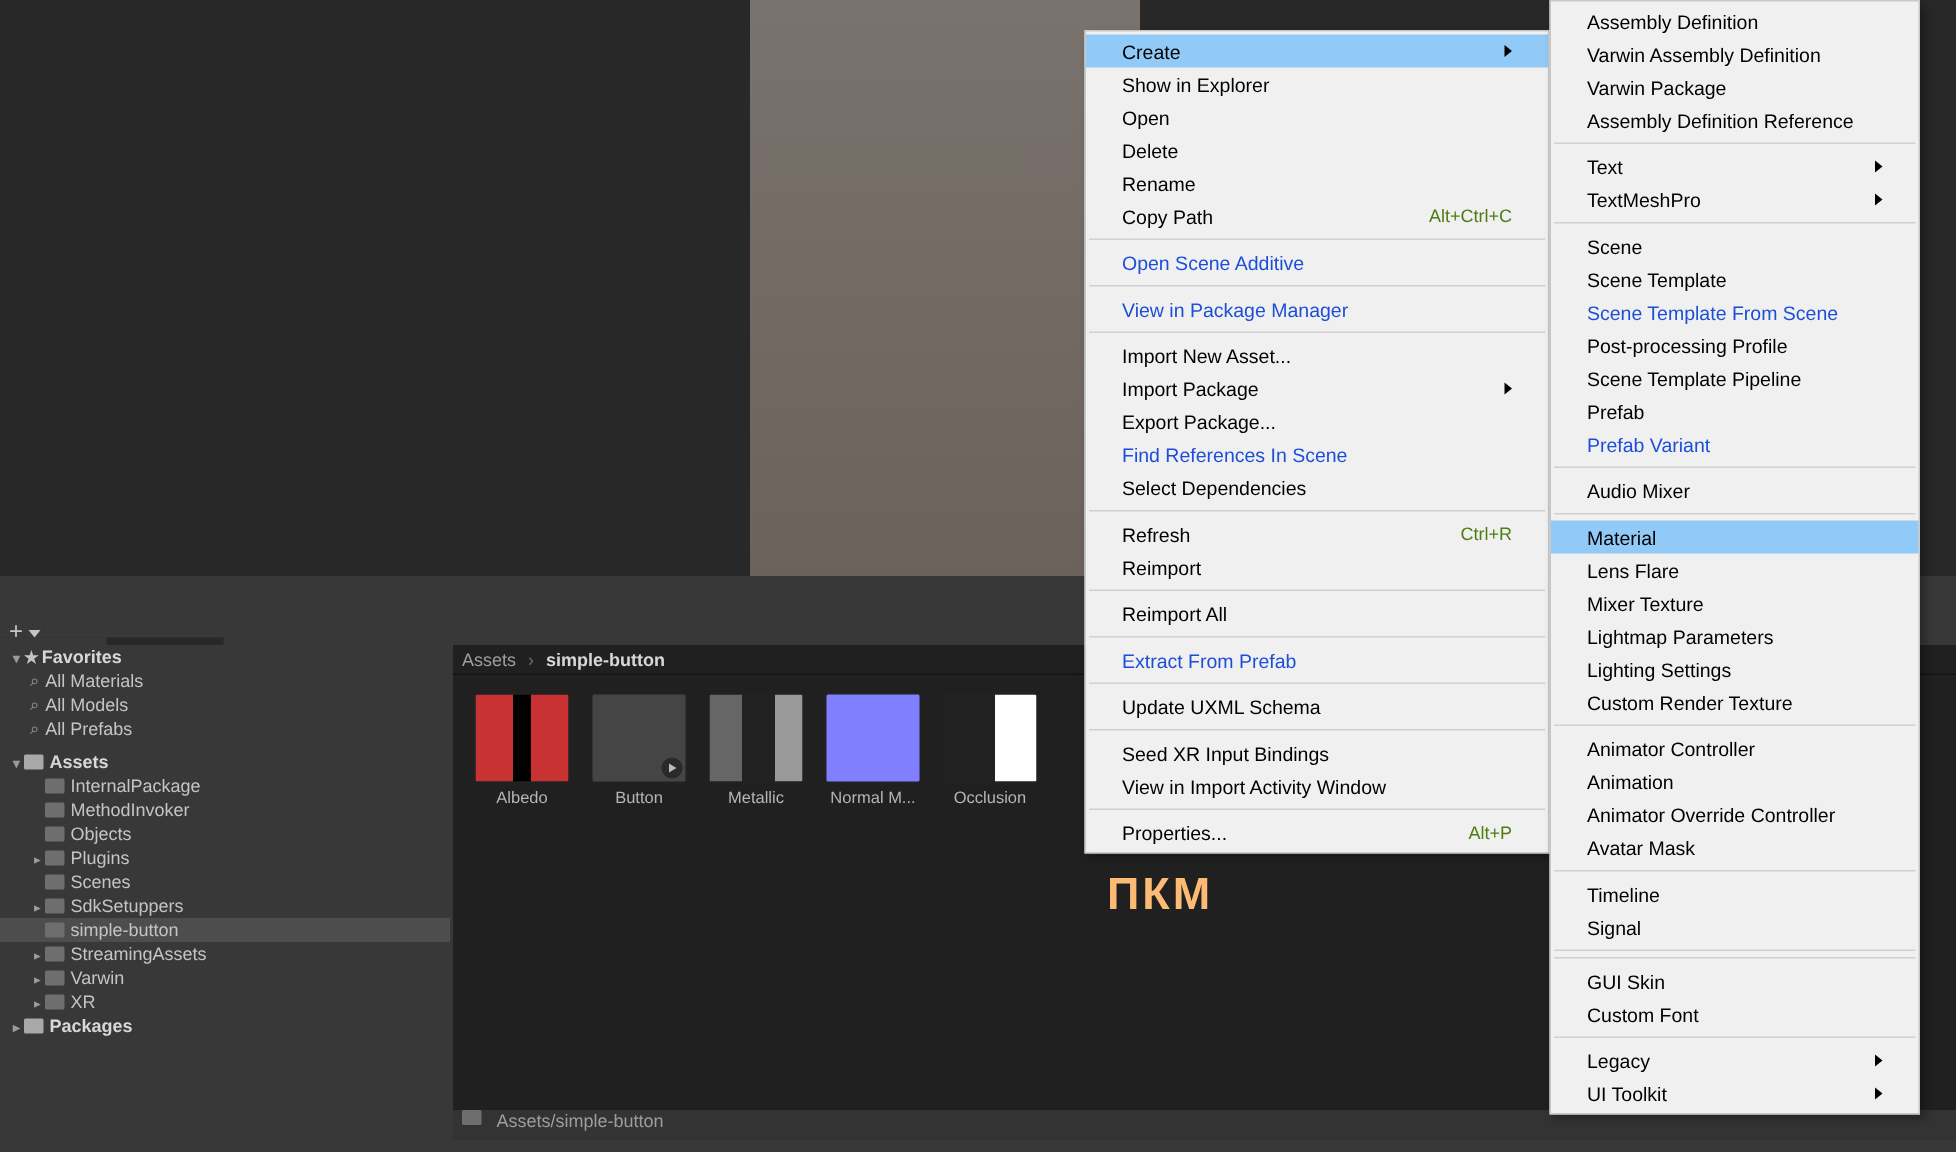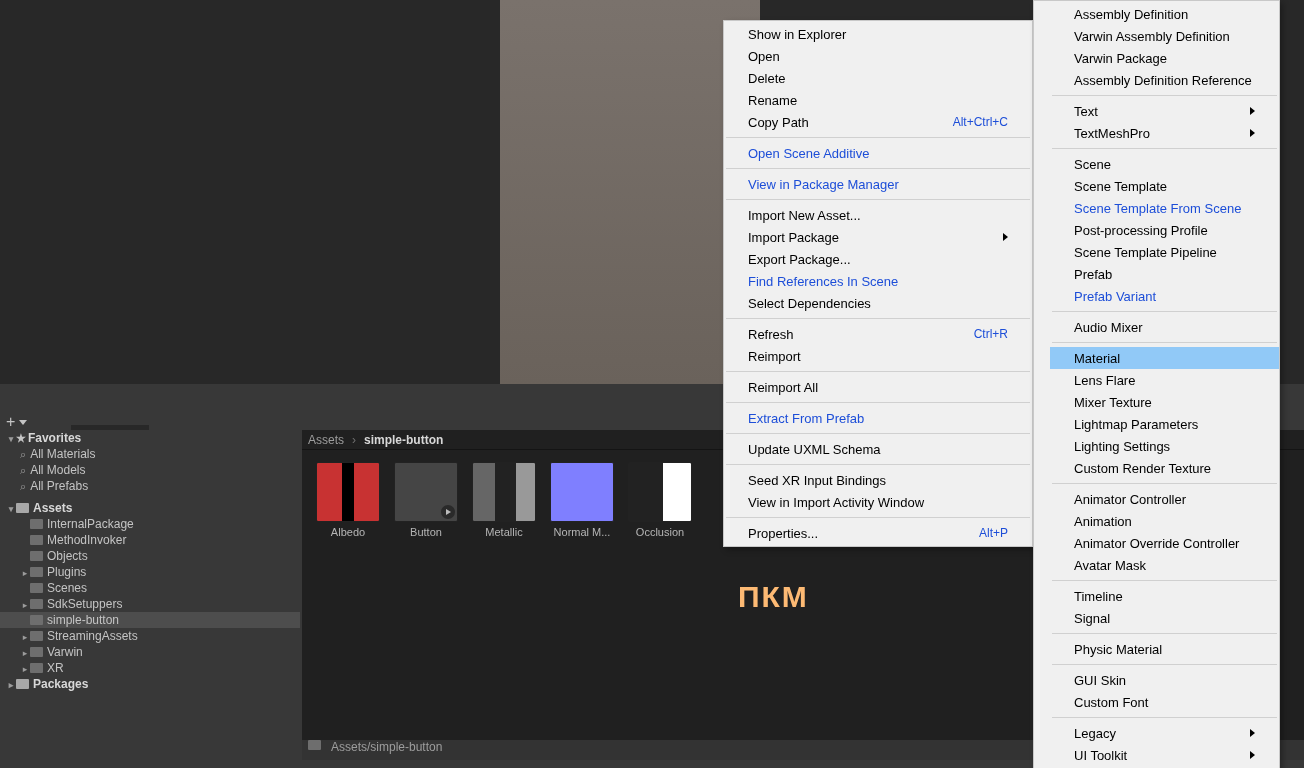--- a/index.html
+++ b/index.html
@@ -52,23 +52,23 @@
   .statusbar { position:absolute; left:302px; right:0; bottom:8px; height:20px; background:#333; display:flex; padding-left:6px; color:#9d9d9d; gap:6px;}
 
   
   .ctx { position:absolute; background:#f0f0f0; border:1px solid #c8c8c8; box-shadow:3px 3px 6px rgba(0,0,0,.3); color:#000; font-size:13px; padding:2px 0;}
   #ctx1 { left:723px; top:20px; width:310px; }
   .ctx-item { height:22px; display:flex; align-items:center; padding:0 24px 0 24px; justify-content:space-between; cursor:default; white-space:nowrap; gap:28px;}
   .ctx-item.hl { background:#91c9f7; }
   .ctx-item.disabled { color:#1d4ed8; }
   .ctx-sep { height:1px; background:#d0d0d0; margin:4px 2px; }
   .sub-arrow { width:0;height:0;border-top:4px solid transparent;border-bottom:4px solid transparent;border-left:5px solid #000; }
-  .shortcut { color:#1d4ed8; font-size:12px; }
-
-  #ctx2 { left:1033px; top:0; width:247px;padding-left:16px; }
+  .shortcut { color:#4d7c0f; font-size:12px; }
+
+  #ctx2 { left:1033px; top:0; width:247px; }
 
   .annot { position:absolute; left:738px; top:580px; color:#fdba74; font-size:30px; font-weight:700; letter-spacing:2px;}
 </style>
 </head>
 <body>
 
 <div class="viewport">
   <div class="viewport-floor"></div>
 </div>
 
@@ -209,20 +209,24 @@
       </div>
     </div>
 </div>
 
 <div class="statusbar">
   <span class="folder dark"></span>
   <span>Assets/simple-button</span>
 </div>
 
 <div class="ctx" id="ctx1">
+    <div class="ctx-item hl">
+      <span>Create</span>
+      <span class="sub-arrow"></span>
+    </div>
     <div class="ctx-item">
       <span>Show in Explorer</span>
     </div>
     <div class="ctx-item">
       <span>Open</span>
     </div>
     <div class="ctx-item">
       <span>Delete</span>
     </div>
     <div class="ctx-item">
@@ -371,23 +375,20 @@
       <span>Avatar Mask</span>
     </div>
     <div class="ctx-sep"></div>
     <div class="ctx-item">
       <span>Timeline</span>
     </div>
     <div class="ctx-item">
       <span>Signal</span>
     </div>
     <div class="ctx-sep"></div>
-    <div class="ctx-item">
-      <span>Physic Material</span>
-    </div>
     <div class="ctx-sep"></div>
     <div class="ctx-item">
       <span>GUI Skin</span>
     </div>
     <div class="ctx-item">
       <span>Custom Font</span>
     </div>
     <div class="ctx-sep"></div>
     <div class="ctx-item">
       <span>Legacy</span>

